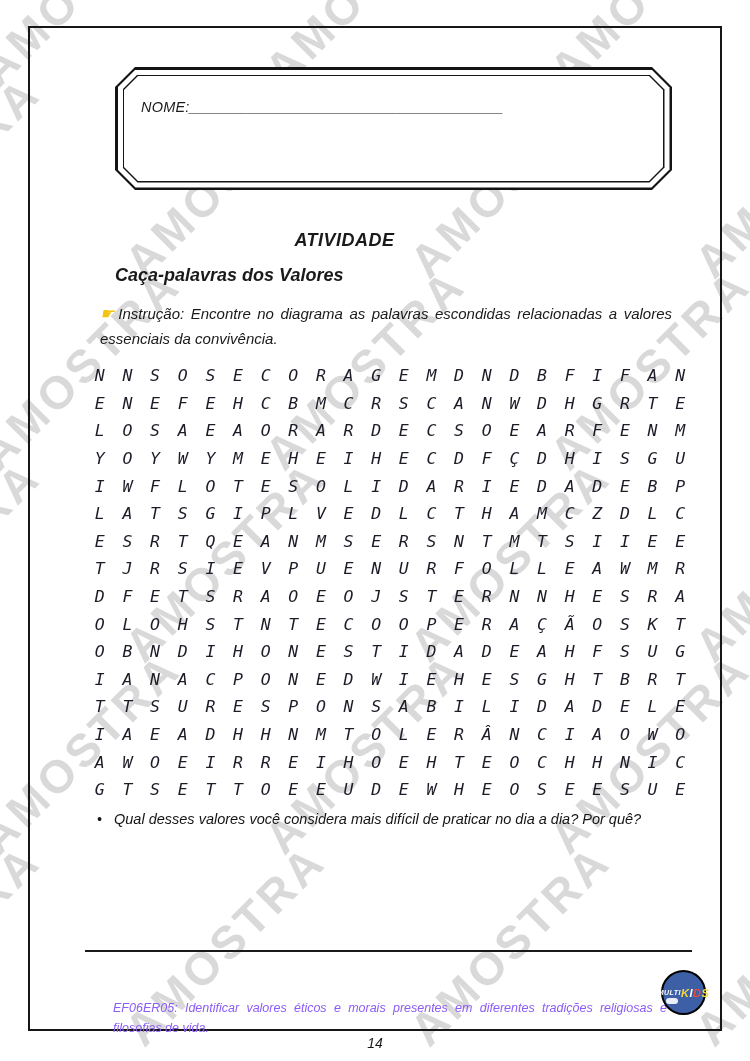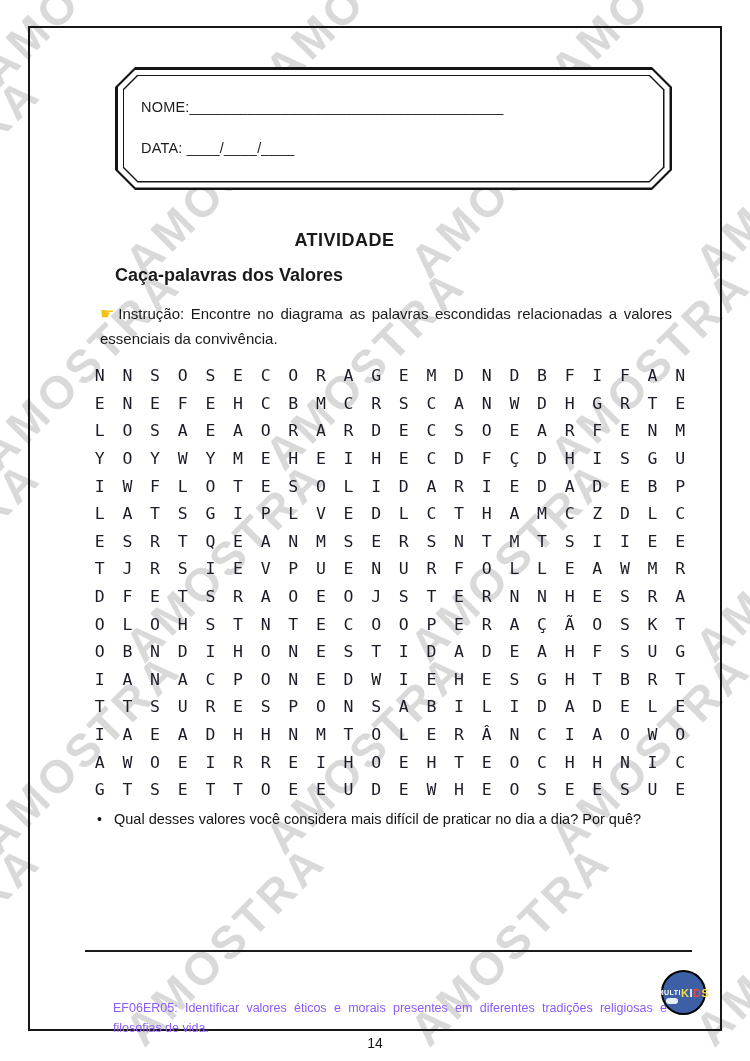--- a/index.html
+++ b/index.html
@@ -27,21 +27,21 @@
   }
 
   
   .page-frame {
     position: absolute; z-index: 1;
     left: 28px; top: 26px; width: 694px; height: 1005px;
     border: 2px solid #161616;
     pointer-events: none;
   }
 
-  .content { position: absolute; inset: 0; z-index: 2; }
+  .content { position: absolute; inset: 0; z-index: 2; font-style: italic; }
 
   
   .idbox { position: absolute; left: 115px; top: 67px; width: 557px; height: 123px; }
   .oct { position: absolute; }
   .o1 { inset: 0; background: #141414;
         clip-path: polygon(20px 0, calc(100% - 20px) 0, 100% 20px, 100% calc(100% - 20px), calc(100% - 20px) 100%, 20px 100%, 0 calc(100% - 20px), 0 20px); }
   .o2 { inset: 2.5px; background: #ffffff;
         clip-path: polygon(18px 0, calc(100% - 18px) 0, 100% 18px, 100% calc(100% - 18px), calc(100% - 18px) 100%, 18px 100%, 0 calc(100% - 18px), 0 18px); }
   .o3 { inset: 7.5px; background: #141414;
         clip-path: polygon(15px 0, calc(100% - 15px) 0, 100% 15px, 100% calc(100% - 15px), calc(100% - 15px) 100%, 15px 100%, 0 calc(100% - 15px), 0 15px); }
@@ -139,21 +139,20 @@
 
 <div class="content">
 
   <div class="idbox">
     <div class="oct o1"></div>
     <div class="oct o2"></div>
     <div class="oct o3"></div>
     <div class="oct o4"></div>
     <div class="fields">
       <div class="field-row"><span>NOME:</span><span>______________________________________</span></div>
-      <div class="field-row"><span>DATA:</span> <span>____/____/____</span></div>
     </div>
   </div>
 
   <div class="page-title">ATIVIDADE</div>
 
   <div class="subtitle">Caça-palavras dos Valores</div>
 
   <div class="instruction">
     <span class="hand-icon" style="color: rgb(242, 196, 15);">☛</span><span>Instrução: Encontre no diagrama as palavras escondidas relacionadas a valores essenciais da convivência.</span>
   </div>

